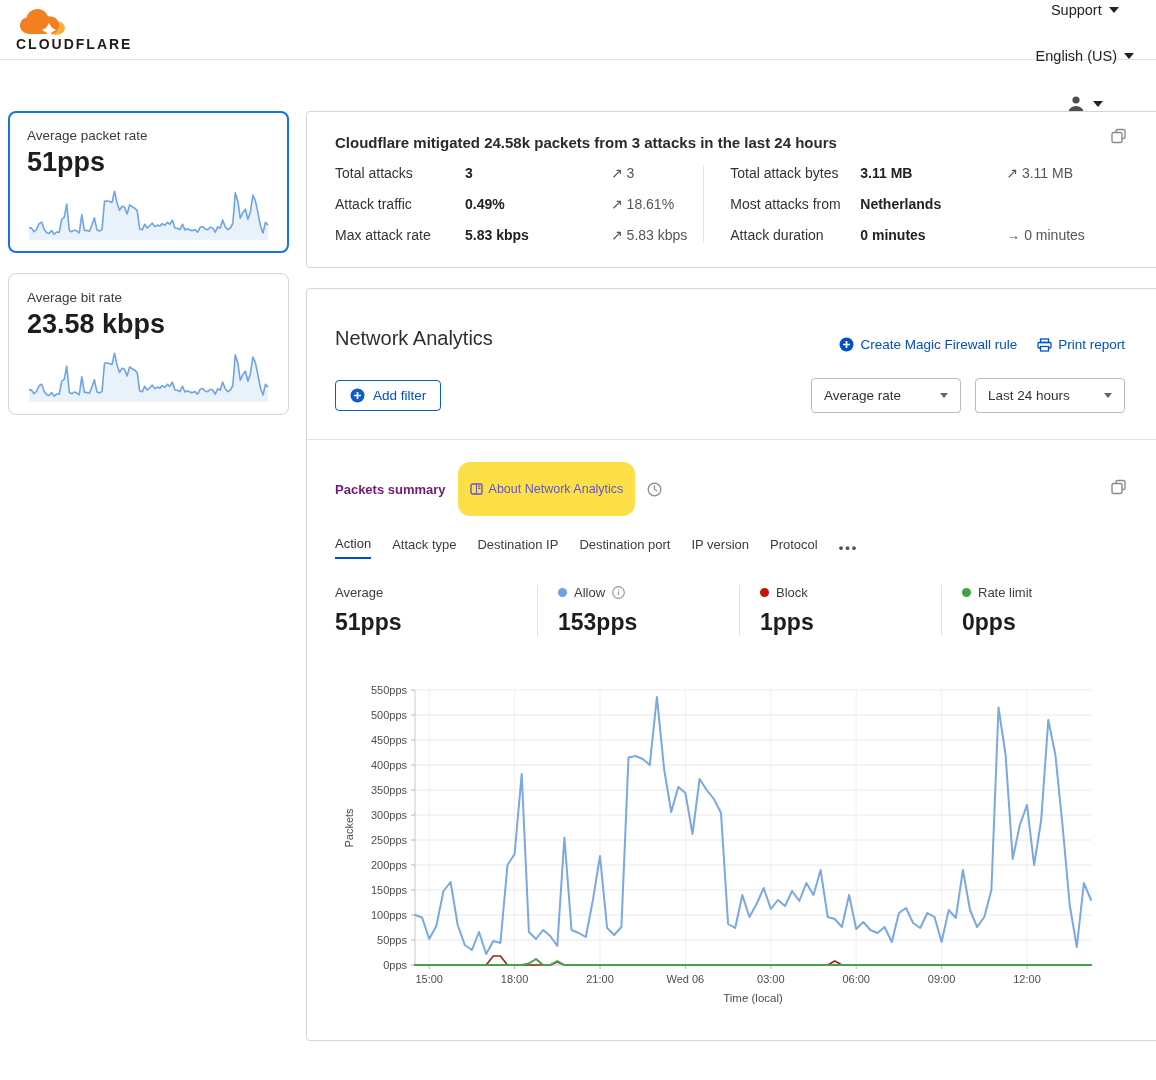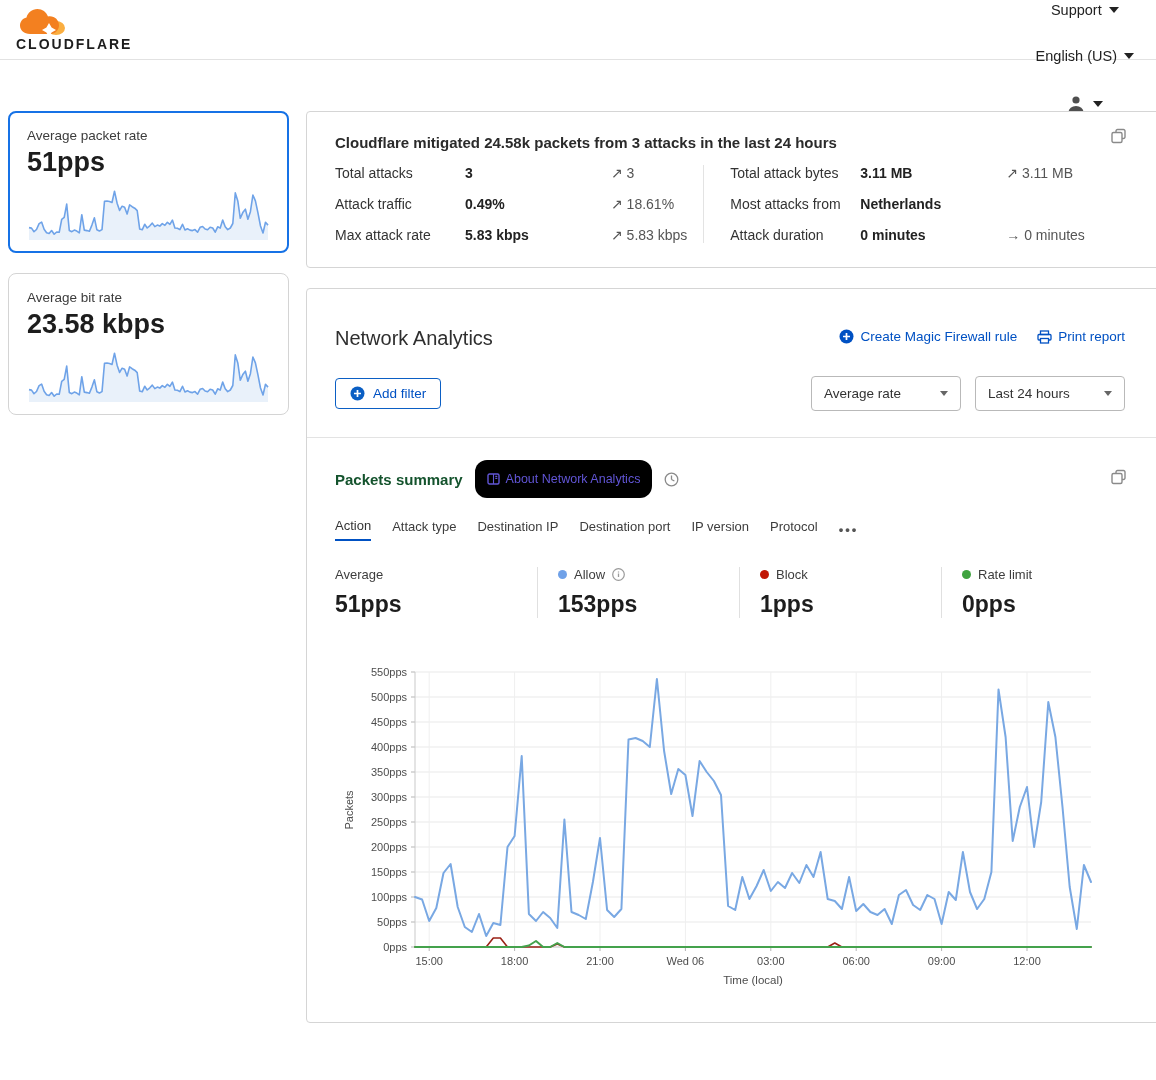--- a/index.html
+++ b/index.html
@@ -27,30 +27,30 @@
   .summary-body{display:flex;margin-top:14px;}
   .summary-group{width:380px;display:flex;flex-direction:column;gap:15px;}
   .summary-group.right{border-left:1px solid #e3e3e3;padding-left:26px;width:430px;}
   .srow{display:grid;grid-template-columns:122px 138px 1fr;column-gap:8px;font-size:14px;align-items:start;}
   .srow .lab{color:#333;}
   .srow .val{font-weight:bold;color:#222;}
   .srow .trend{color:#555;}
   .na-card{padding:24px 24px 24px 28px;min-height:712px;}
   .na-head{display:flex;align-items:flex-start;justify-content:space-between;}
   .na-title{font-size:20px;color:#2f2f2f;font-weight:400;margin-top:14px;}
-  .na-links{display:flex;align-items:center;gap:20px;margin-top:16px;margin-right:22px;}
+  .na-links{display:flex;align-items:center;gap:20px;margin-top:24px;margin-right:22px;}
   .blue-link{display:flex;align-items:center;gap:6px;color:#0051c3;font-size:13.5px;cursor:pointer;text-decoration:none;}
   .filter-row{display:flex;align-items:center;justify-content:space-between;margin-top:26px;gap:36px;}
   .add-filter-btn{display:flex;align-items:center;gap:8px;border:1.5px solid #0b5fc4;border-radius:4px;background:#fff;color:#0051c3;font-size:13.5px;padding:7px 14px;cursor:pointer;font-family:inherit;}
   .selects{display:flex;gap:14px;margin-right:22px;}
   .select{width:150px;height:35px;border:1px solid #b9b9b9;border-radius:4px;display:flex;align-items:center;justify-content:space-between;padding:0 12px;font-size:13.5px;color:#333;cursor:pointer;box-sizing:border-box;background:#fff;}
   .section-divider{border:none;border-top:1px solid #e3e3e3;margin:26px -24px 0 -28px;}
   .pk-head{display:flex;align-items:center;gap:12px;margin-top:22px;}
-  .pk-title{font-size:15px;font-weight:bold;color:#14532d;}
-  .badge-pill{display:flex;align-items:center;gap:6px;background:#000000;color:#6155d6;font-size:12.5px;border-radius:12px;padding:12px 12px;cursor:pointer;}
+  .pk-title{font-size:13px;font-weight:bold;color:#701a75;}
+  .badge-pill{display:flex;align-items:center;gap:6px;background:#fde047;color:#6155d6;font-size:12.5px;border-radius:12px;padding:20px 12px;cursor:pointer;}
   .pk-copy{position:static;margin-left:auto;margin-right:20px;}
   .tabs{display:flex;align-items:center;gap:21px;margin-top:20px;font-size:13px;color:#3d3d3d;}
   .tab{padding-bottom:6px;cursor:pointer;}
   .tab.active{border-bottom:2px solid #0051c3;color:#333;}
   .tab-more{color:#555;letter-spacing:2px;cursor:pointer;font-weight:bold;}
   .stats-row{display:flex;margin-top:26px;}
   .stat-col{width:202px;box-sizing:border-box;}
   .stat-col + .stat-col{border-left:1px solid #e0e0e0;padding-left:20px;}
   .stat-label{display:flex;align-items:center;gap:7px;font-size:13px;color:#3d3d3d;}
   .dot{width:9px;height:9px;border-radius:50%;display:inline-block;}

